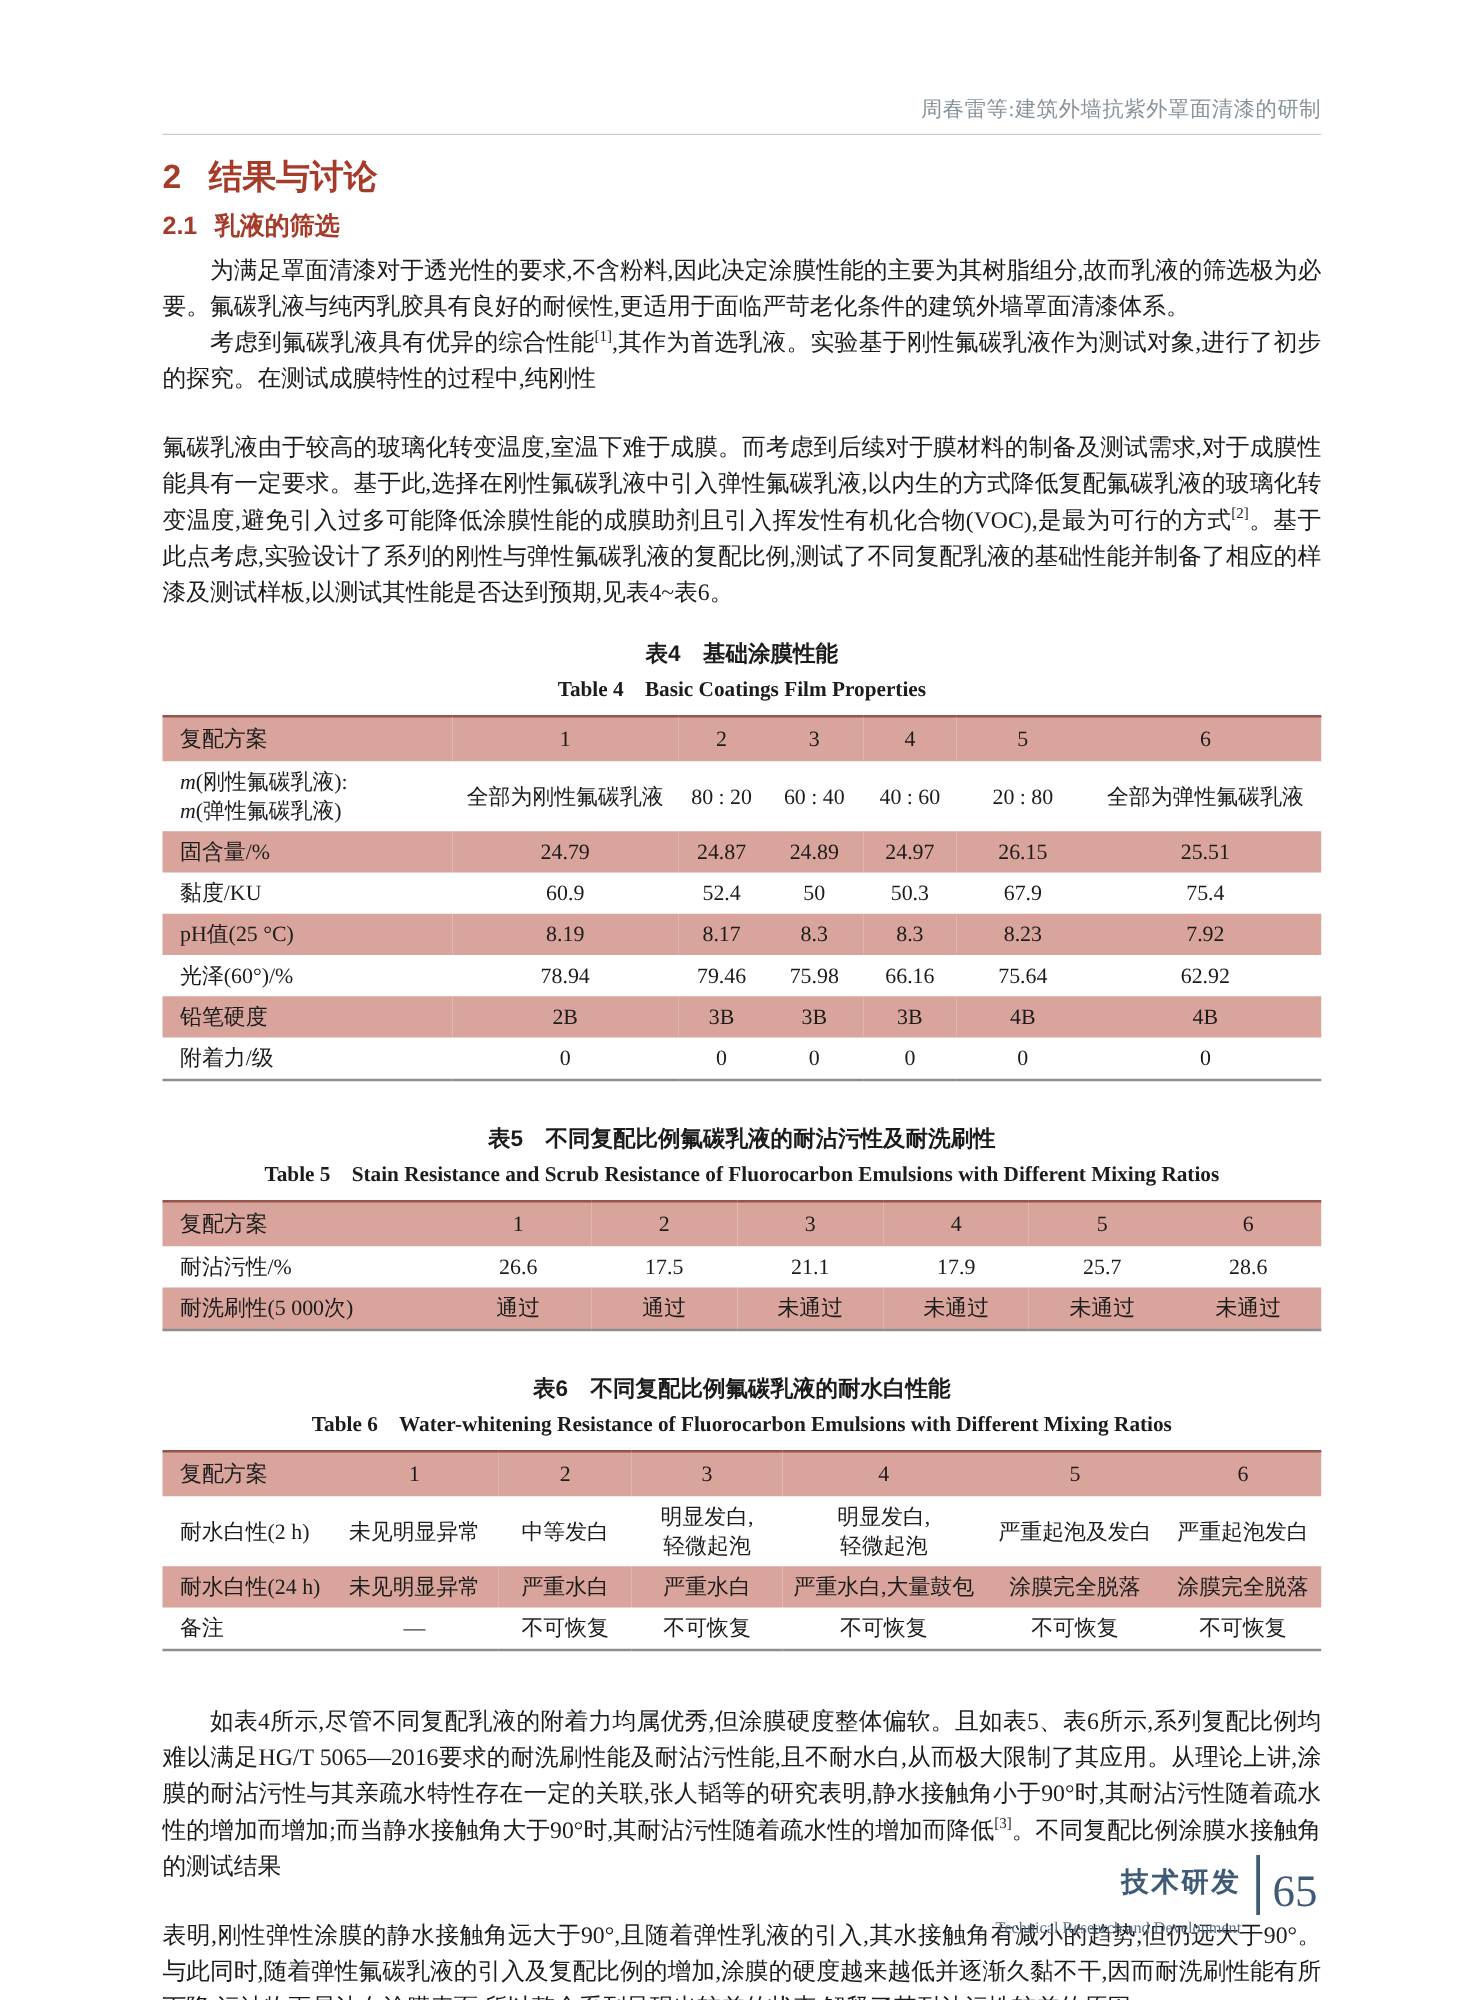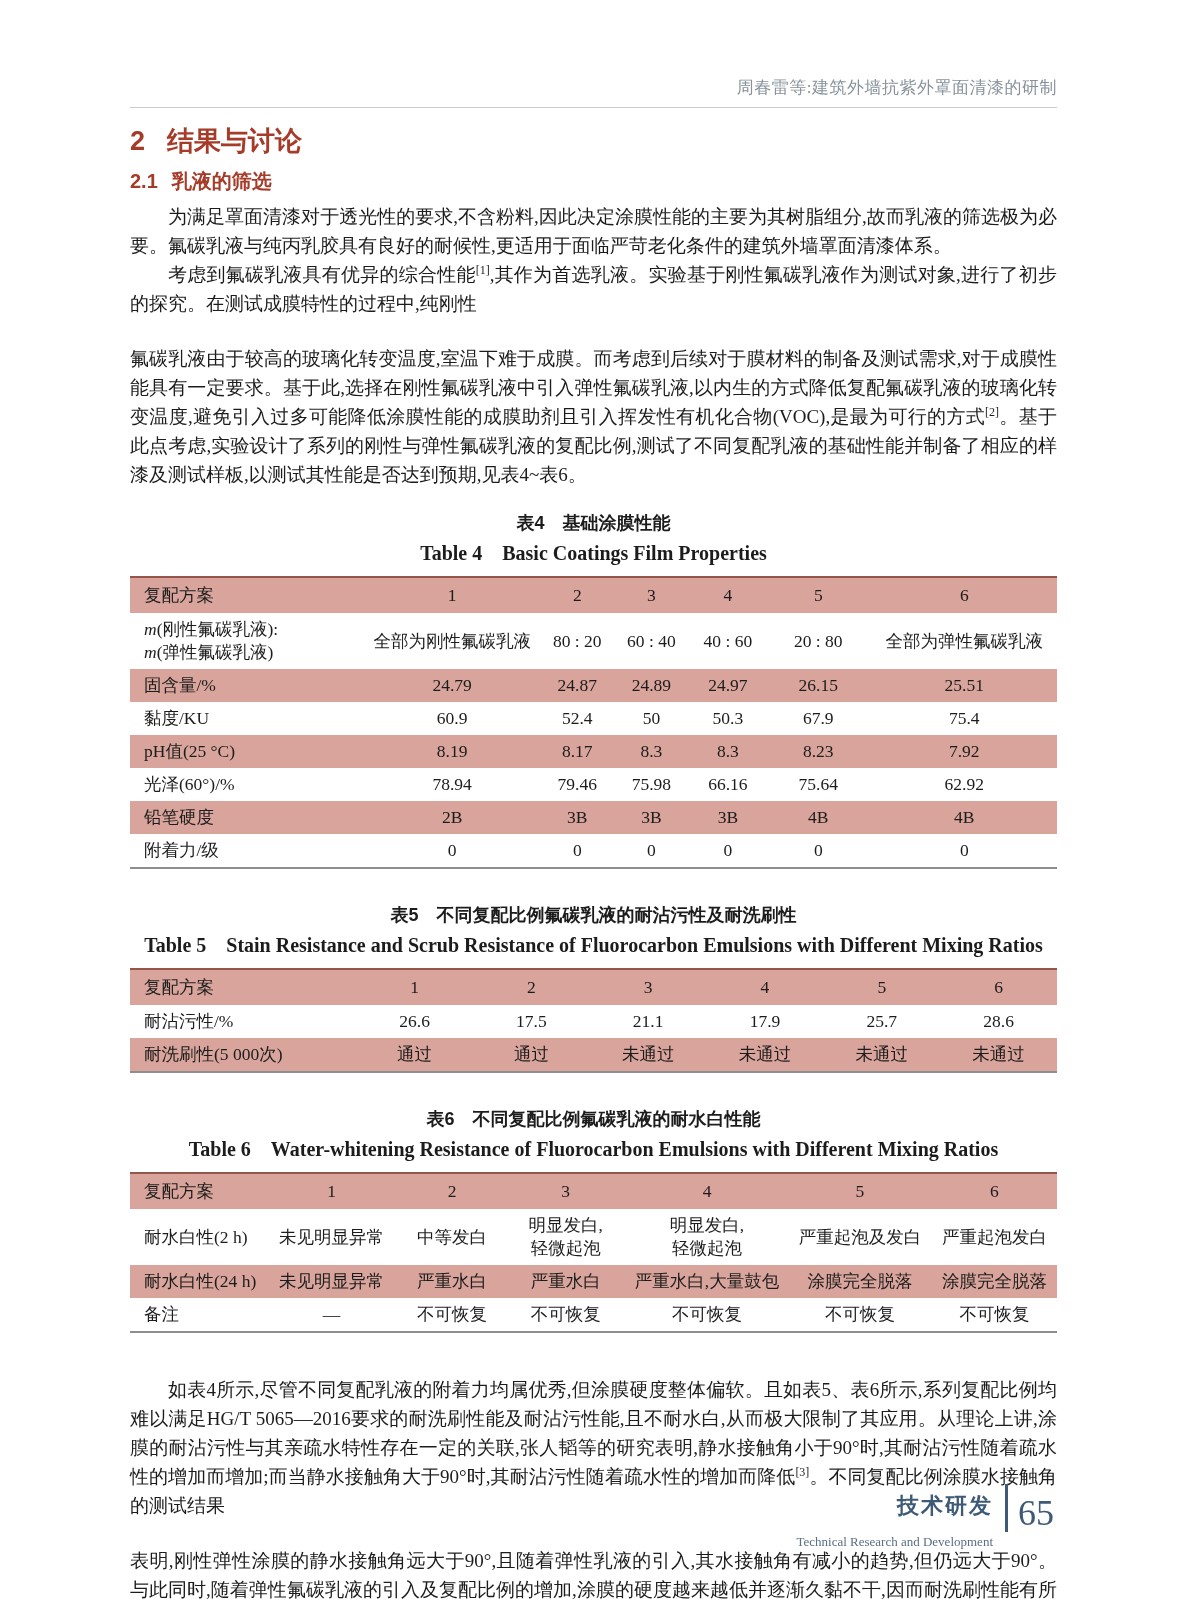--- a/index.html
+++ b/index.html
@@ -39,21 +39,21 @@
   h3.sec .num{margin-right:14px;}
   h4.sec{font-size:19px;font-weight:normal;line-height:1.25;margin-bottom:8px;}
   h4.sec .num{color:var(--red);font-family:"Liberation Sans","DejaVu Sans",sans-serif;margin-right:15px;}
 
   
   .tbl-block{margin-top:22px;}
   .tbl-block.gap{margin-top:34px;}
   .tbl-title-cn{font-family:Liberation Sans, sans-serif;font-weight:bold;
     font-size:18px;text-align:center;margin-bottom:5px;}
   .tbl-title-en{font-family:"Liberation Serif","DejaVu Serif",serif;font-weight:bold;
-    font-size:20px;text-align:center;margin-bottom:9px;}
+    font-size:17px;text-align:center;margin-bottom:9px;}
   table.data{width:100%;border-collapse:collapse;table-layout:fixed;
     border-top:2px solid var(--pink-dark);border-bottom:2px solid var(--gray-line);
     font-size:17.5px;}
   table.data thead tr{background:var(--pink);}
   table.data tbody tr:nth-child(even){background:var(--pink);}
   table.data th,table.data td{font-weight:normal;text-align:center;
     padding:5px 4px;line-height:23px;vertical-align:middle;}
   table.data th:first-child,table.data td:first-child{text-align:left;padding-left:14px;}
   table.data thead th{padding:6px 4px;}
 

